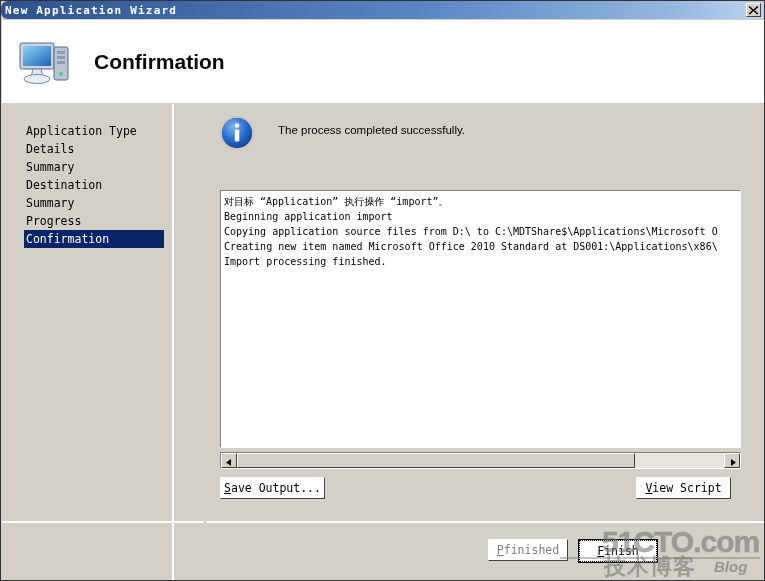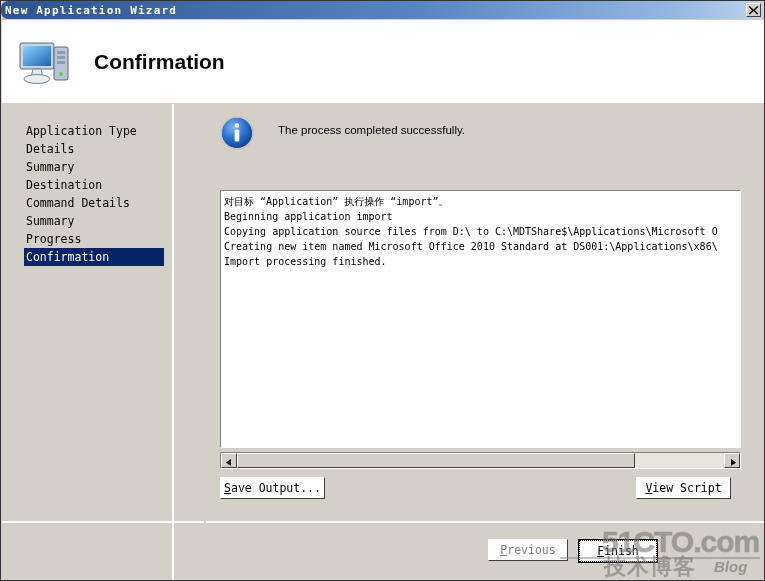--- a/index.html
+++ b/index.html
@@ -271,21 +271,20 @@
       </svg>
     </span>
     <span class="header-title">Confirmation</span>
   </div>
 
   <div class="sidebar">
     <div class="step">Application Type</div>
     <div class="step">Details</div>
     <div class="step">Summary</div>
     <div class="step">Destination</div>
-    <div class="step">Command Details</div>
     <div class="step">Summary</div>
     <div class="step">Progress</div>
     <div class="step active">Confirmation</div>
   </div>
 
   <div class="content">
 
     <div class="info-row">
       <span class="info-icon">
         <svg width="38" height="38" viewBox="0 0 38 38">
@@ -339,21 +338,21 @@
     </div>
     <div class="btn btn-view">
       <span><span class="acc">V</span><span>iew Script</span></span>
     </div>
   </div>
 
   <div class="sidebar-sep"></div>
   <div class="footer-sep"></div>
 
   <div class="btn btn-prev disabled">
-    <span><span class="acc">P</span><span>revious</span></span>
+    <span><span class="acc">P</span><span>finished</span></span>
   </div>
   <div class="btn btn-finish focus">
     <span class="inner">
         <span><span class="acc">F</span><span>inish</span></span>
       </span>
   </div>
 
   <div class="watermark">
     <div class="wm-line"></div>
     <div class="wm-main">51CTO.com</div>

